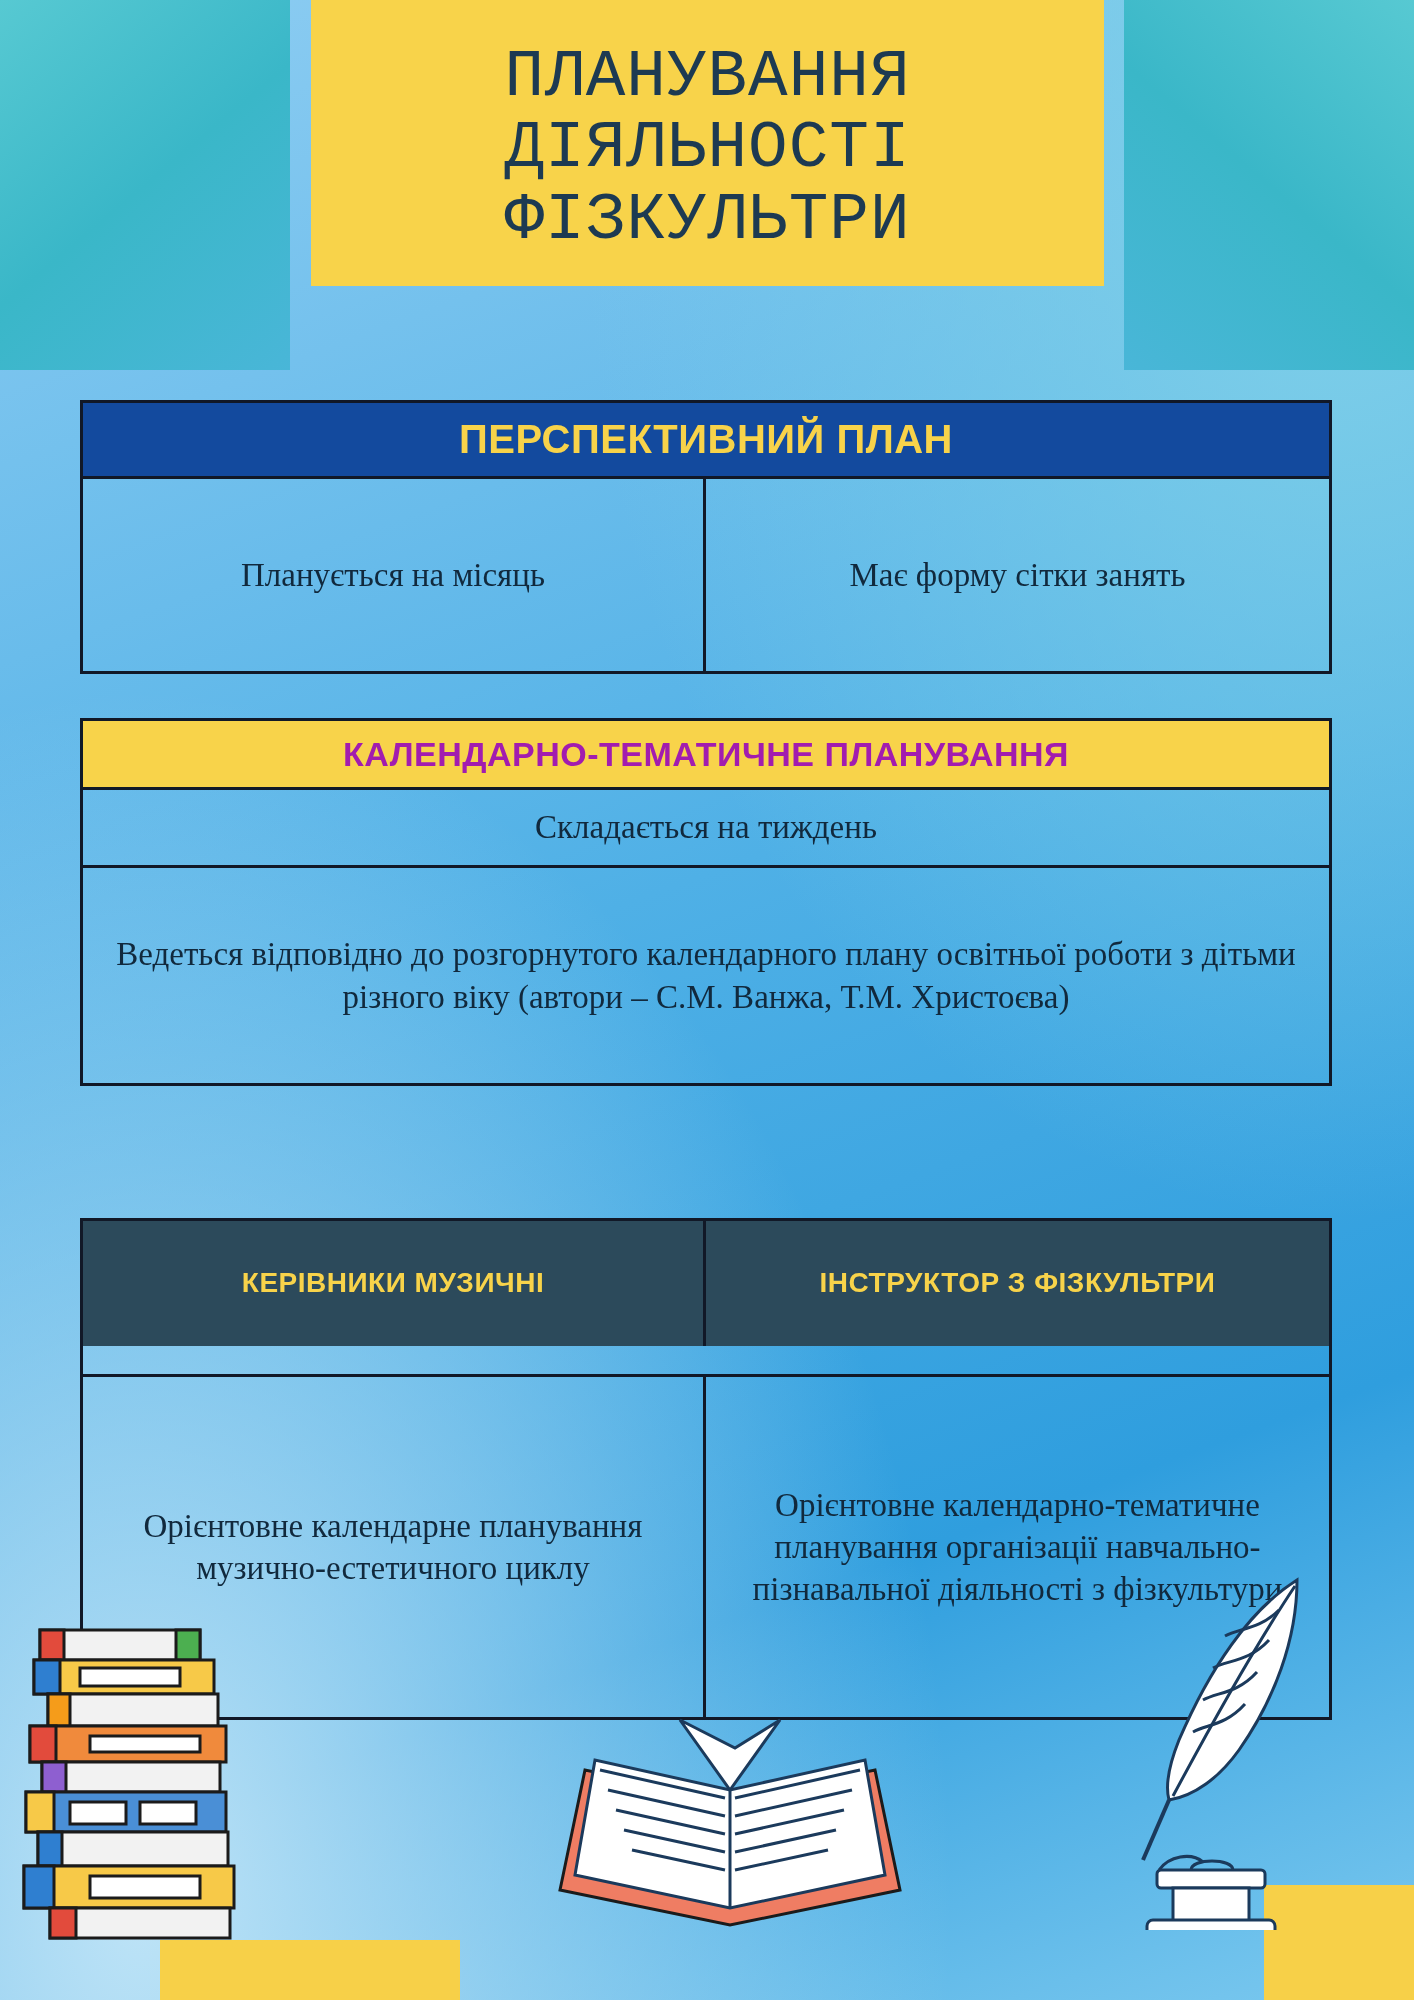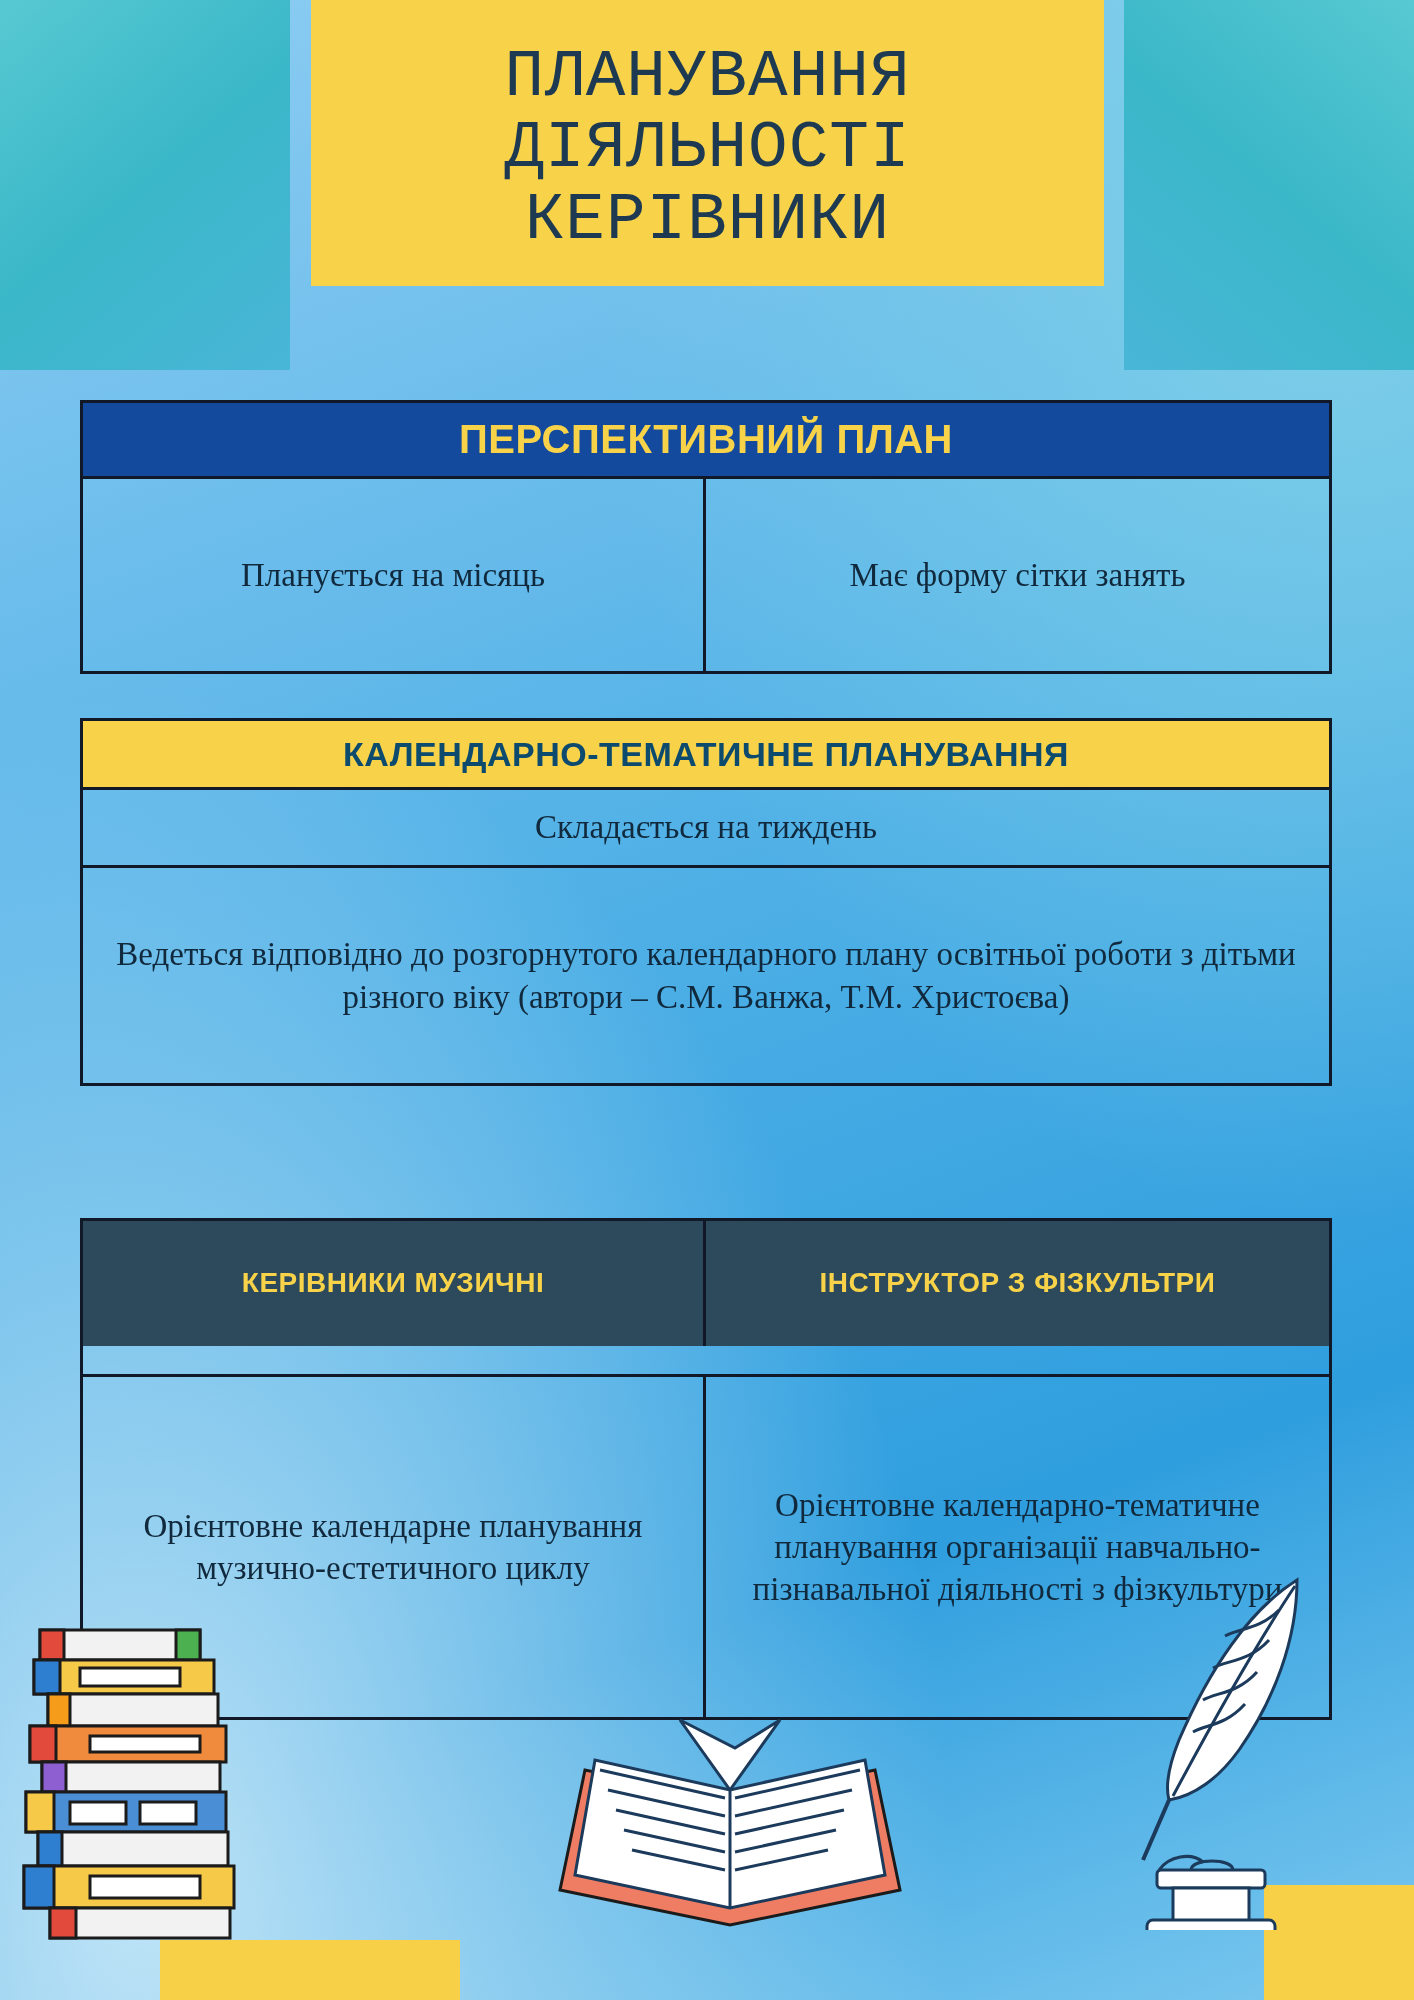--- a/index.html
+++ b/index.html
@@ -82,21 +82,21 @@
     letter-spacing: 0.5px;
     padding: 14px 10px;
   }
   .hdr-blue {
     background: #134a9e;
     color: #f8d34a;
     font-size: 40px;
   }
   .hdr-yellow {
     background: #f8d34a;
-    color: #0c4a6e;
+    color: #a21caf;
     font-size: 34px;
     line-height: 1.12;
   }
   .hdr-dark {
     background: #2c4a5b;
     color: #f8d34a;
     font-size: 28px;
     line-height: 1.1;
   }
   .cell {
@@ -172,21 +172,21 @@
 
 <div class="bg-base"></div>
 <div class="corner-teal-left"></div>
 <div class="corner-teal-right"></div>
 <div class="corner-yellow-bottom"></div>
 <div class="corner-yellow-bottom-right"></div>
 
 <div class="title-banner">
   <div class="title-line">ПЛАНУВАННЯ</div>
   <div class="title-line">ДІЯЛЬНОСТІ</div>
-  <div class="title-line">КЕРІВНИКИ</div>
+  <div class="title-line">ФІЗКУЛЬТРИ</div>
 </div>
 
 <div class="card" id="card-perspective">
   <div class="card-header hdr-blue">ПЕРСПЕКТИВНИЙ ПЛАН</div>
   <div class="row body-row border-top">
     <div class="cell border-right">Плануєтьcя на місяць</div>
     <div class="cell">Має форму сітки занять</div>
   </div>
 </div>
 

